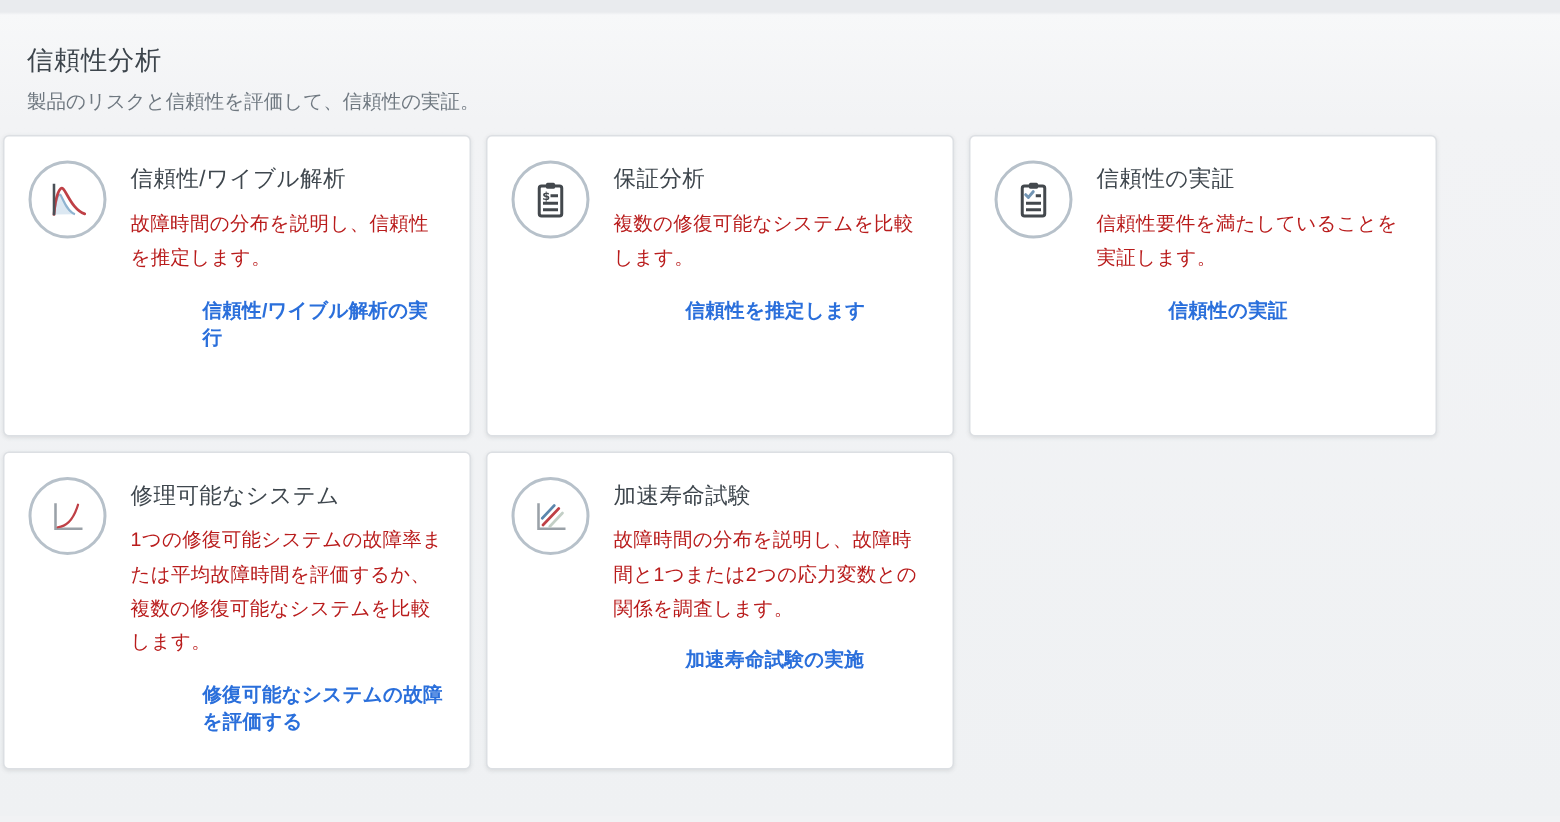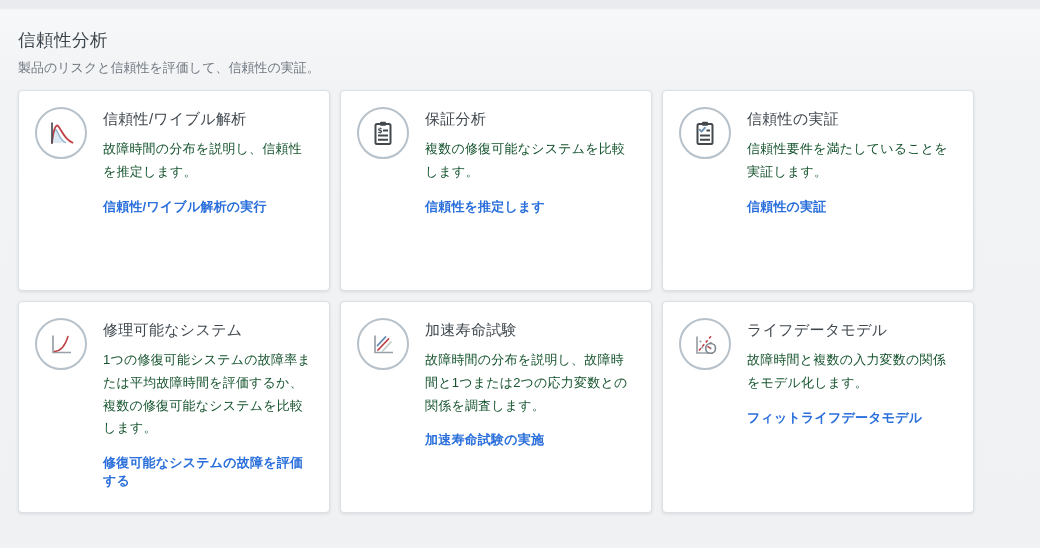--- a/index.html
+++ b/index.html
@@ -23,21 +23,21 @@
     letter-spacing: 0.5px;
   }
   .page-subtitle {
     margin-top: 7px;
     font-size: 13px;
     color: #6f7press78;
     color: #6f7880;
   }
   .grid {
     position: absolute;
-    left: 18px; top: 90px;
+    left: 2px; top: 90px;
     width: 956px;
     display: grid;
     grid-template-columns: 312px 312px 312px;
     grid-template-rows: 201px 212px;
     gap: 10px;
   }
   .card {
     background: #ffffff;
     border: 1px solid #dcdfe3;
     border-radius: 4px;
@@ -64,32 +64,33 @@
   .card-title {
     font-size: 15px;
     font-weight: 400;
     color: #3f474e;
     letter-spacing: 0.3px;
   }
   .card-desc {
     margin-top: 9px;
     font-size: 13px;
     line-height: 1.75;
-    color: #14532d;
+    color: #b91c1c;
     letter-spacing: 0.2px;
   }
   .card-link {
     display: inline-block;
     margin-top: 14px;
     font-size: 13px;
     font-weight: 700;
     color: #2a6fdb;
     text-decoration: none;
     letter-spacing: 0.2px;
     cursor: pointer;
+    margin-left: 48px;
   }
 </style>
 </head>
 <body>
 
 <div class="page">
   <div class="header">
     <div class="page-title">信頼性分析</div>
     <div class="page-subtitle">製品のリスクと信頼性を評価して、信頼性の実証。</div>
   </div>
@@ -169,33 +170,14 @@
             <line x1="15.5" y1="23" x2="24" y2="14" stroke="#c3cfc6" stroke-width="1.8" stroke-linecap="round"></line>
           </svg>
         </div>
     <div class="card-body">
       <div class="card-title">加速寿命試験</div>
       <div class="card-desc">故障時間の分布を説明し、故障時間と1つまたは2つの応力変数との関係を調査します。</div>
       <a class="card-link">加速寿命試験の実施</a>
     </div>
   </div>
 
-  <div class="card">
-    <div class="icon-circle">
-          <svg width="32" height="32" viewBox="0 0 32 32" fill="none">
-            <path d="M8 8.5 L8 25 L24 25" stroke="#9aa1a8" stroke-width="1.7"></path>
-            <circle cx="11.5" cy="13.5" r="1.1" fill="#9aa1a8"></circle>
-            <circle cx="13.2" cy="19.5" r="1.1" fill="#9aa1a8"></circle>
-            <line x1="10" y1="22.5" x2="23.5" y2="6.5" stroke="#bf4046" stroke-width="1.5" stroke-dasharray="3 2.2"></line>
-            <rect x="20.6" y="14.1" width="2" height="1.6" fill="#7d868d"></rect>
-            <circle cx="21.6" cy="20.4" r="4.9" fill="#ffffff" stroke="#7d868d" stroke-width="1.6"></circle>
-            <line x1="21.6" y1="20.4" x2="18.9" y2="18.6" stroke="#bf4046" stroke-width="1.4" stroke-linecap="round"></line>
-            <circle cx="21.6" cy="20.4" r="0.9" fill="#7d868d"></circle>
-          </svg>
-        </div>
-    <div class="card-body">
-      <div class="card-title">ライフデータモデル</div>
-      <div class="card-desc">故障時間と複数の入力変数の関係をモデル化します。</div>
-      <a class="card-link">フィットライフデータモデル</a>
-    </div>
-  </div>
 </div>
 </div>
 
 </body></html>

